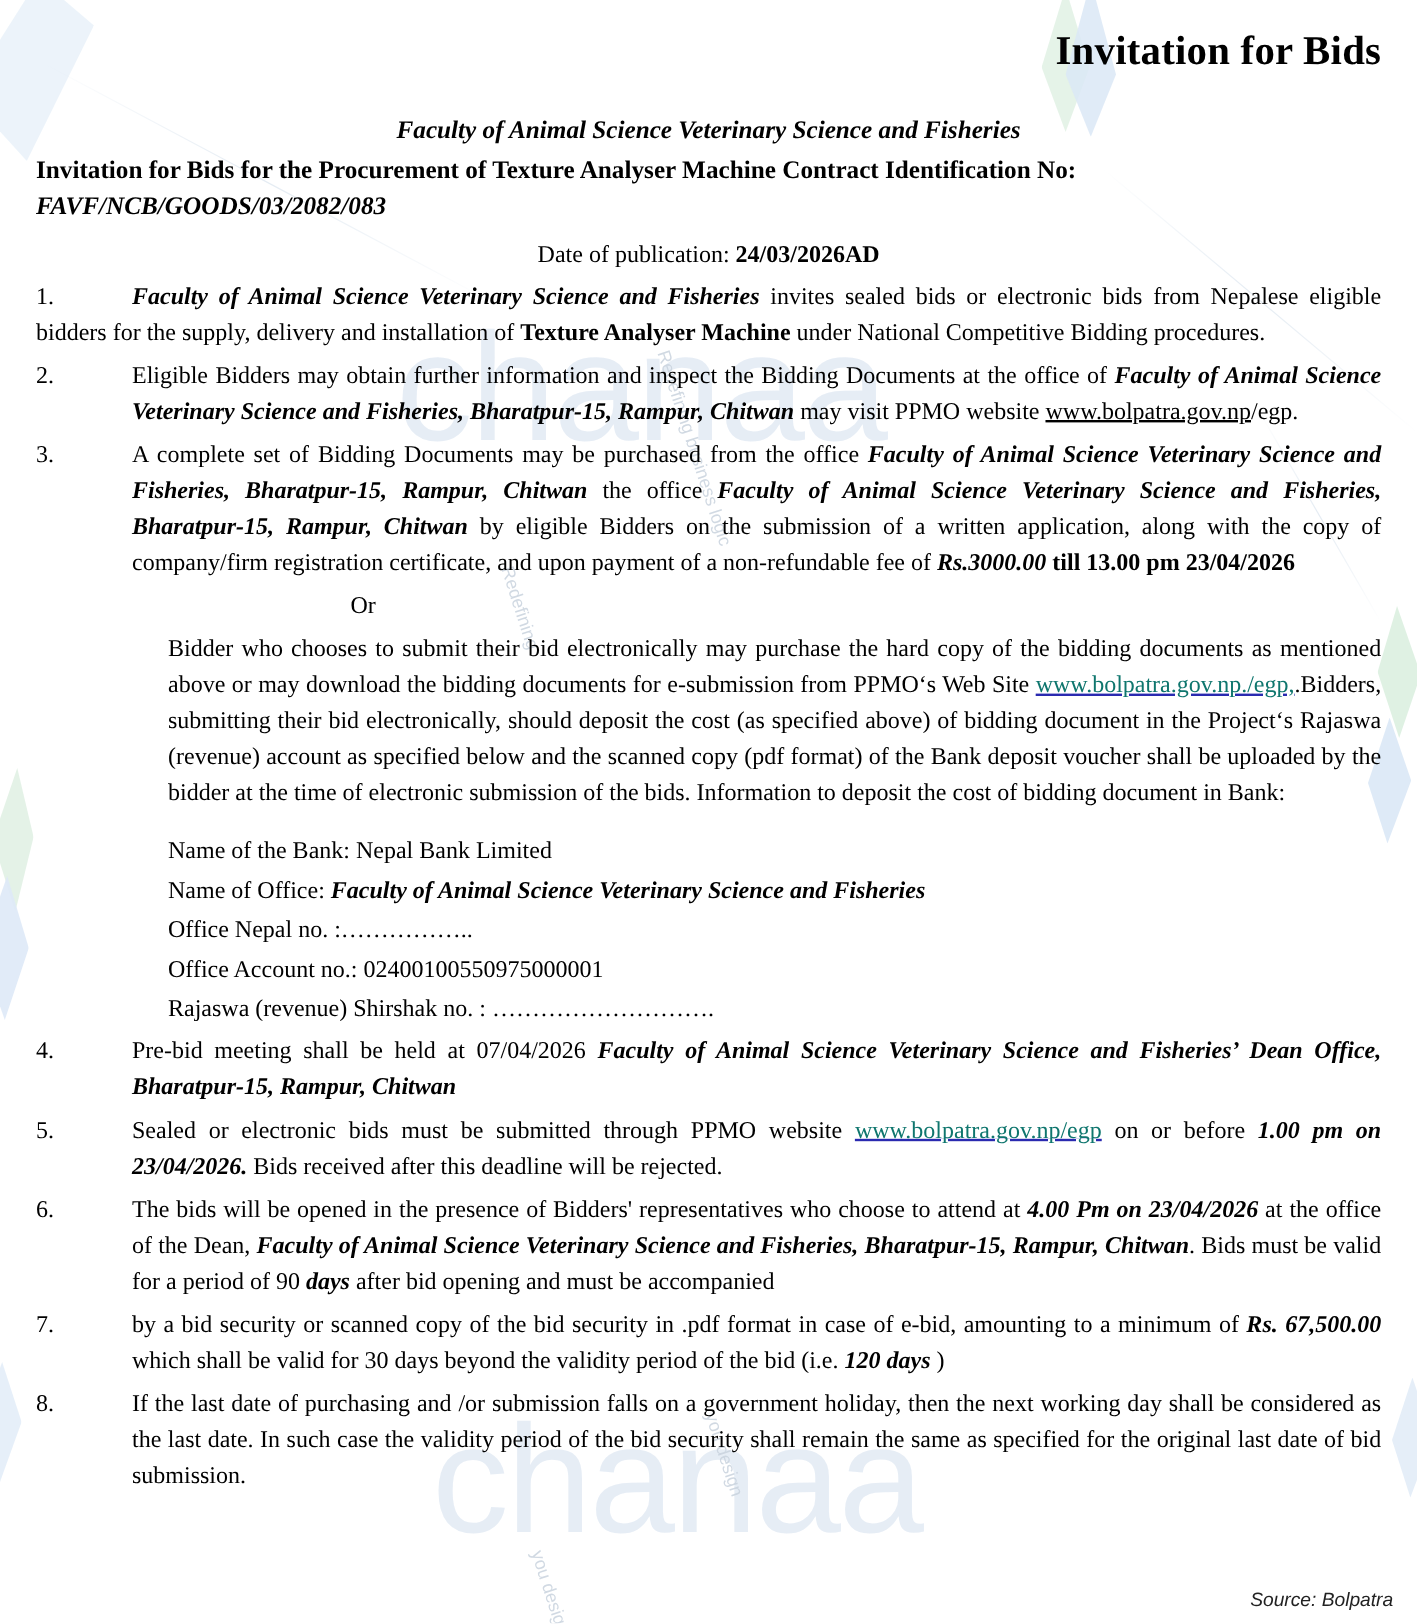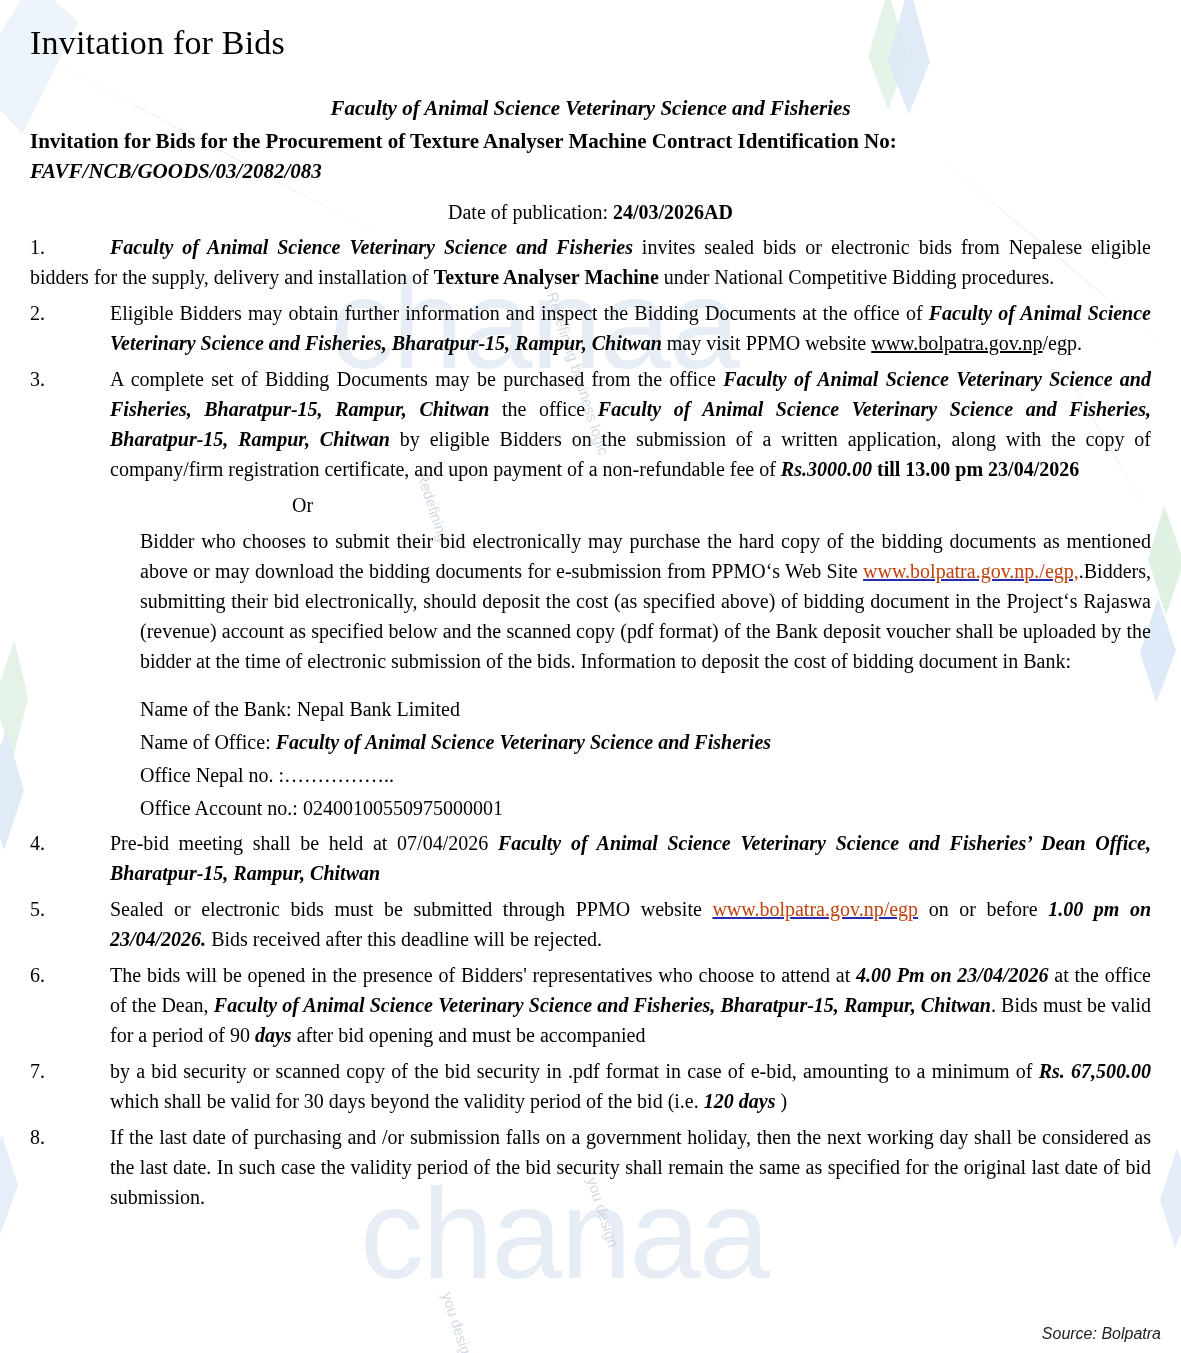--- a/index.html
+++ b/index.html
@@ -130,23 +130,23 @@
   .wm-sub-4 { top: 1290px; left: 455px; transform: rotate(72deg); }
 
   
   .content {
     position: relative;
     z-index: 2;
     padding: 24px 30px 0 30px;
   }
 
   .doc-title {
-    text-align: left;
+    text-align: right;
     font-size: 34px;
-    font-weight: 400;
+    font-weight: 700;
     margin: 0 0 34px 0;
     letter-spacing: .2px;
   }
   .subtitle-org {
     text-align: center;
     font-size: 21px;
     font-weight: 700;
     font-style: italic;
     margin: 0 0 6px 0;
   }
@@ -202,21 +202,21 @@
 
   b, strong { font-weight: 700; text-align: center; }
   .bi { font-weight: 700; font-style: italic; }
   .link {
     text-decoration: underline;
     color: #000;
   }
   .link-blue {
     text-decoration: underline;
     text-decoration-color: #2a2ab0;
-    color: #c2410c;
+    color: #0f766e;
   }
 
   .or-line {
     font-size: 20px;
     margin: 2px 0 6px 262px;
     line-height: 1.5;
   }
   .para-indent {
     font-size: 20px;
     line-height: 1.50;
@@ -296,20 +296,21 @@
 
     <div class="or-line">Or</div>
 
     <div class="para-indent"><span>Bidder who chooses to submit their bid electronically may purchase the hard copy of the bidding documents as mentioned above or may download the bidding documents for e-submission from PPMO‘s Web Site </span><a class="link-blue" href="#">www.bolpatra.gov.np./egp,</a><span>.Bidders, submitting their bid electronically, should deposit the cost (as specified above) of bidding document in the Project‘s Rajaswa (revenue) account as specified below and the scanned copy (pdf format) of the Bank deposit voucher shall be uploaded by the bidder at the time of electronic submission of the bids. Information to deposit the cost of bidding document in Bank:</span></div>
 
     <div class="bank-block">
       <div><span>Name of the Bank: </span><span>Nepal Bank Limited</span></div>
       <div><span>Name of Office: </span><span class="bi">Faculty of Animal Science Veterinary Science and Fisheries</span></div>
       <div><span>Office Nepal no. :</span><span>……………..</span></div>
       <div><span>Office Account no.: </span><span>02400100550975000001</span></div>
+      <div><span>Rajaswa (revenue) Shirshak no. : </span><span>……………………….</span></div>
     </div>
 
     <div class="clause">
       <div class="num">4.</div>
       <div class="body"><span>Pre-bid meeting shall be held at 07/04/2026 </span><span class="bi">Faculty of Animal Science Veterinary Science and Fisheries’ Dean Office, Bharatpur-15, Rampur, Chitwan</span></div>
     </div>
 
     <div class="clause">
       <div class="num">5.</div>
       <div class="body"><span>Sealed or electronic bids must be submitted through PPMO website </span><a class="link-blue" href="#">www.bolpatra.gov.np/egp</a><span> on or before </span><span class="bi">1.00 pm on 23/04/2026.</span><span> Bids received after this deadline will be rejected.</span></div>

